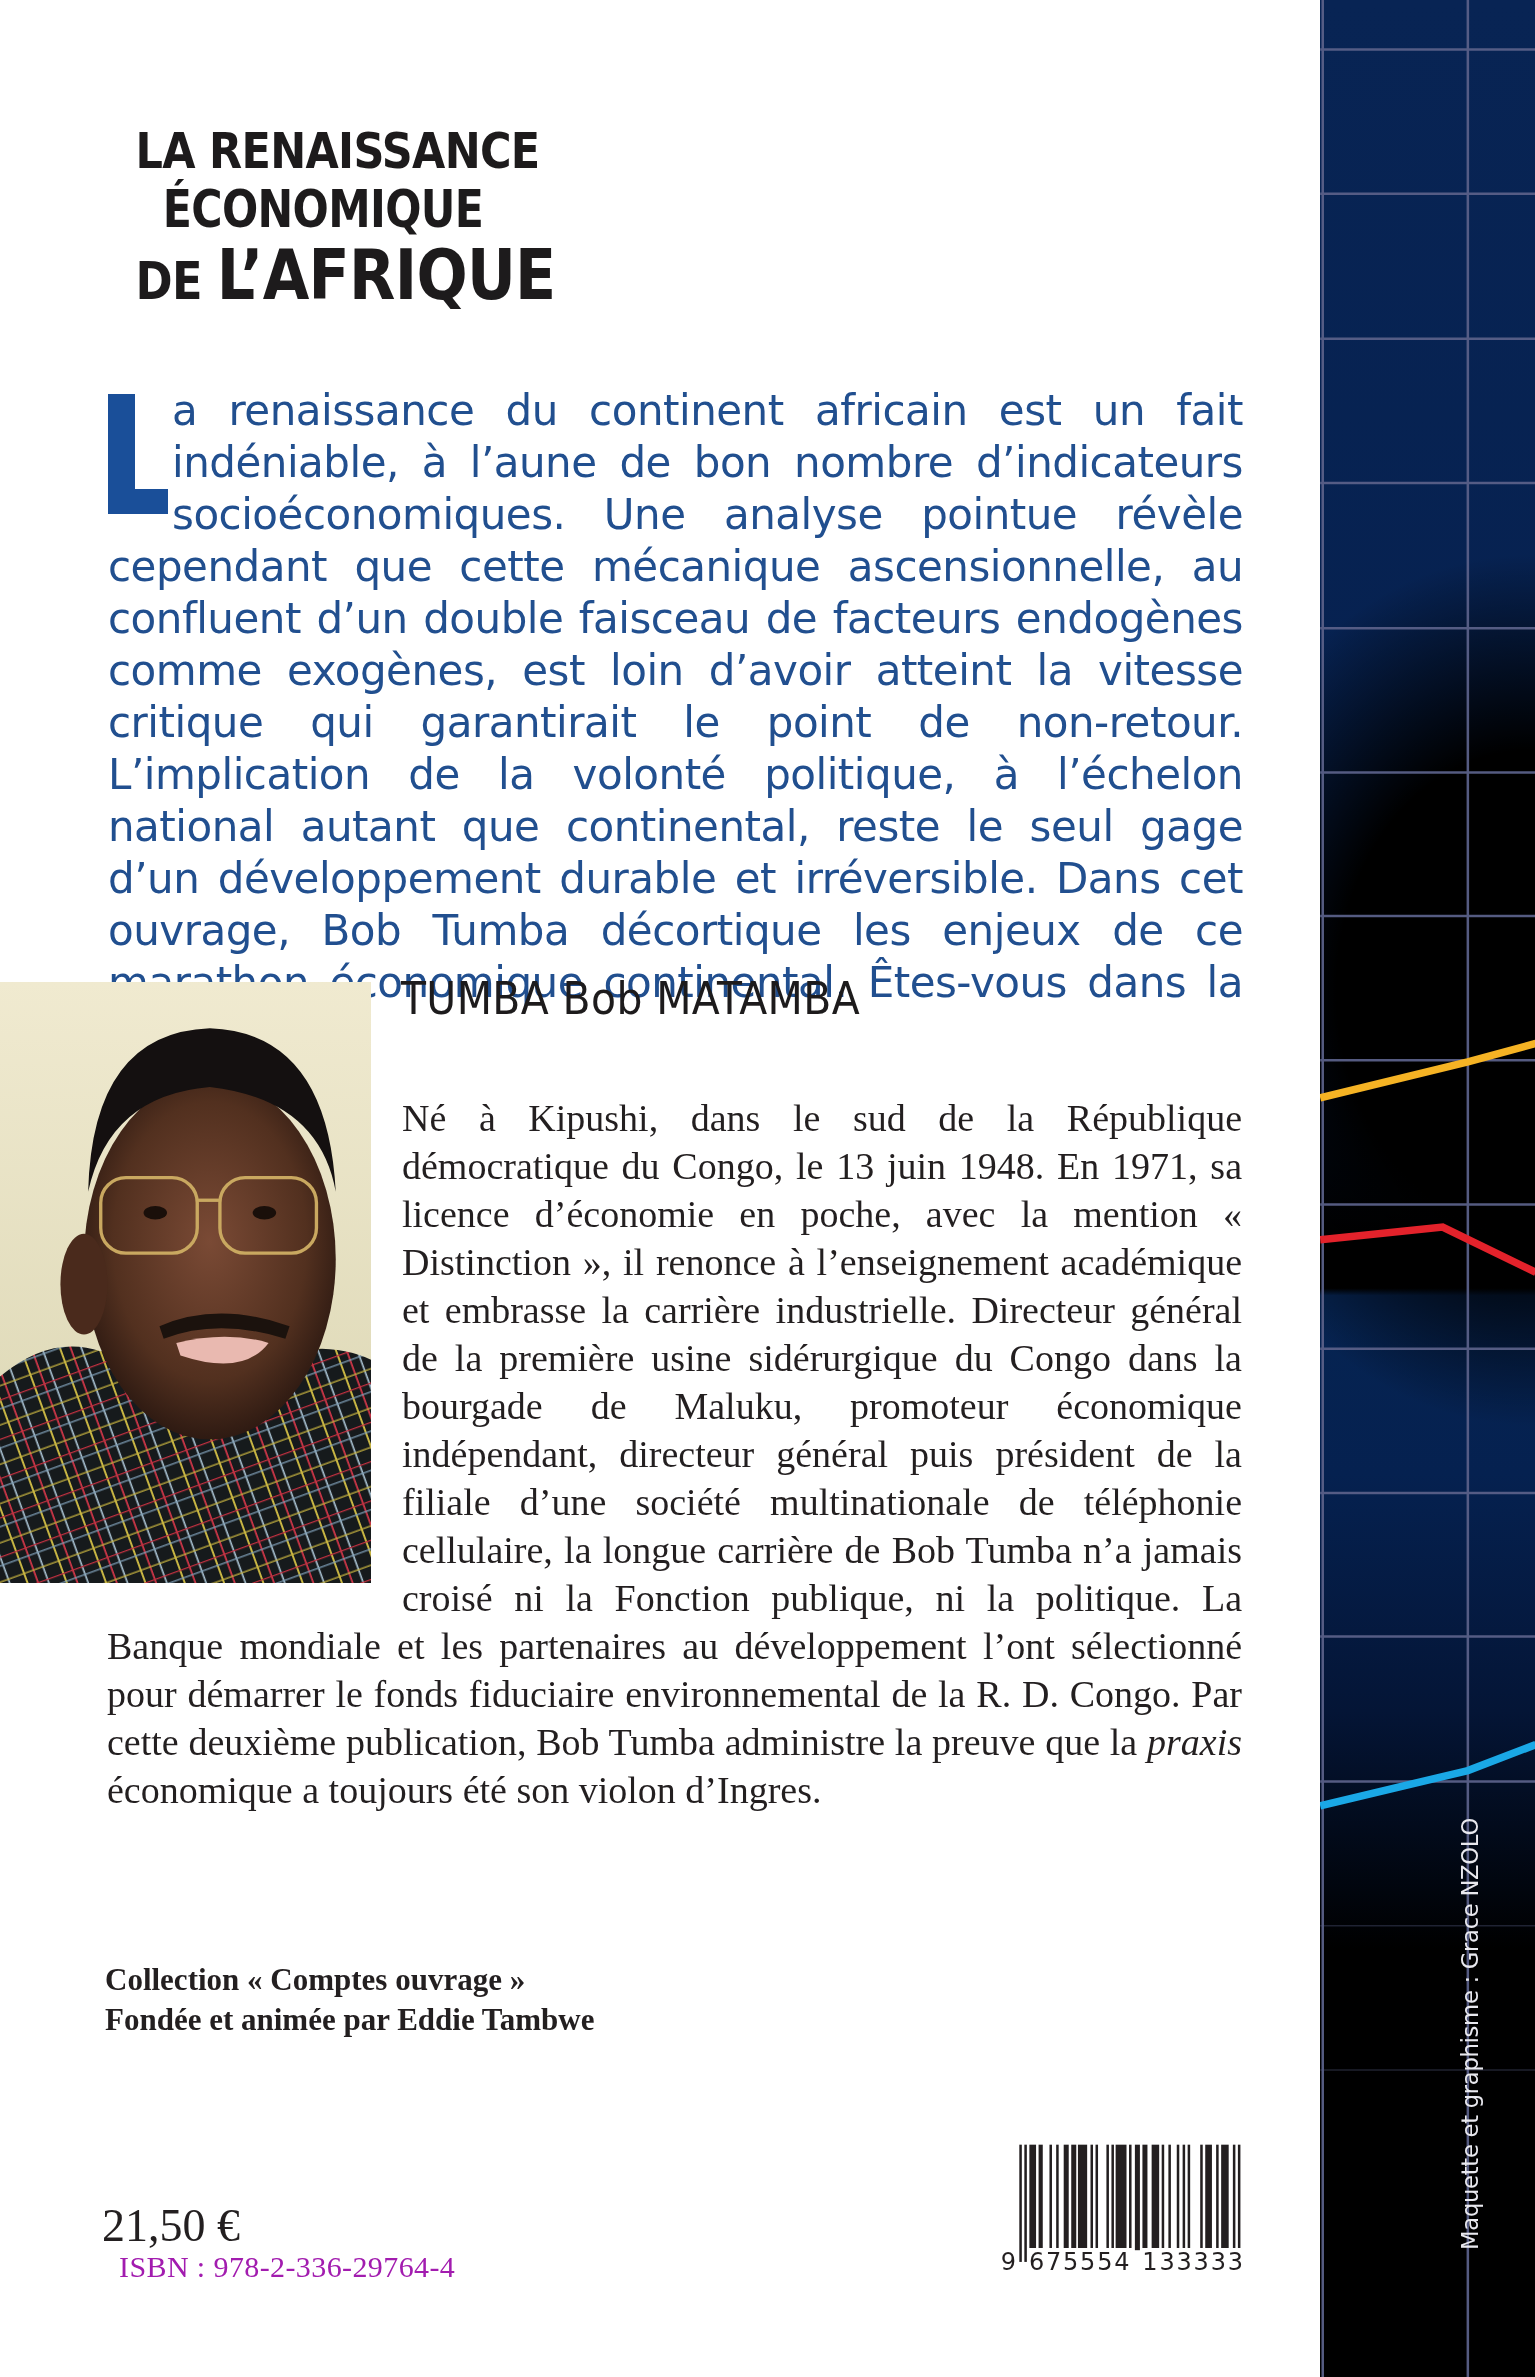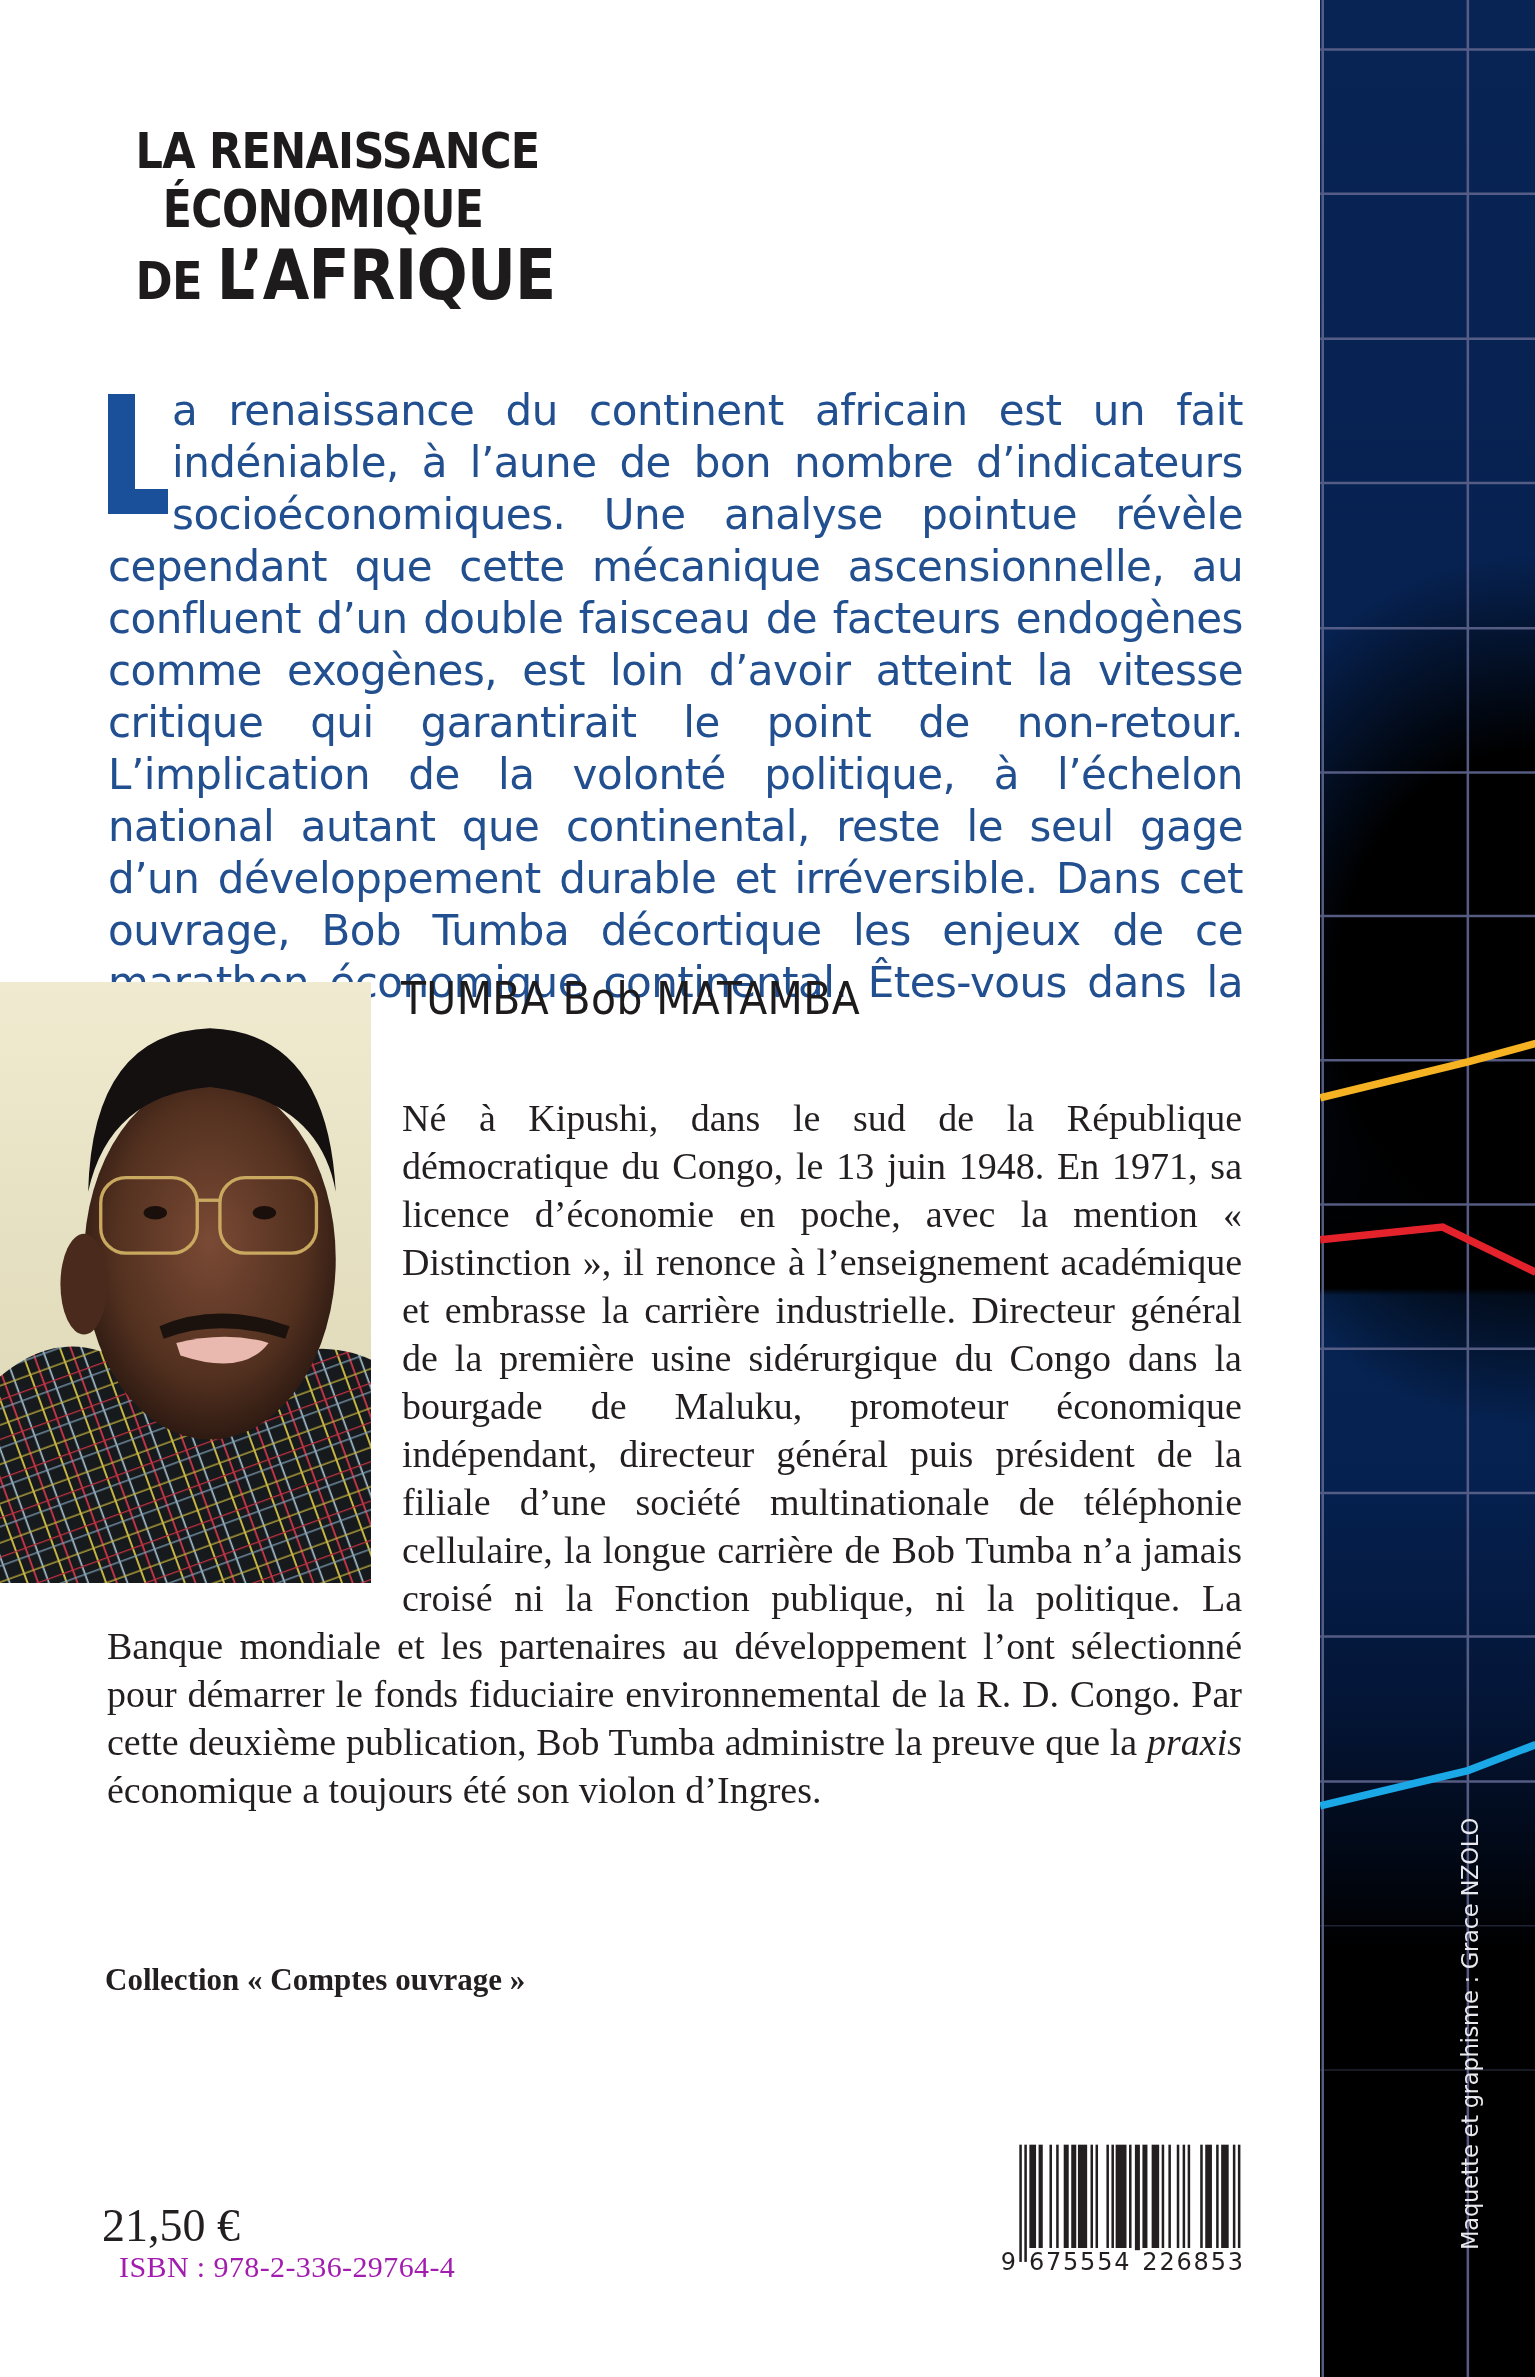--- a/index.html
+++ b/index.html
@@ -146,20 +146,21 @@
 
 <div class="abs author-name">TUMBA Bob MATAMBA</div>
 
 <div class="abs bio">
   <div class="float-spacer"></div>
   <span>Né à Kipushi, dans le sud de la République démocratique du Congo, le 13 juin 1948. En 1971, sa licence d’économie en poche, avec la mention « Distinction », il renonce à l’enseignement académique et embrasse la carrière industrielle. Directeur général de la première usine sidérurgique du Congo dans la bourgade de Maluku, promoteur économique indépendant, directeur général puis président de la filiale d’une société multinationale de téléphonie cellulaire, la longue carrière de Bob Tumba n’a jamais croisé ni la Fonction publique, ni la politique. La Banque mondiale et les partenaires au développement l’ont sélectionné pour démarrer le fonds fiduciaire environnemental de la R. D. Congo. Par cette deuxième publication, Bob Tumba administre la preuve que la </span><em>praxis</em><span> économique a toujours été son violon d’Ingres.</span>
 </div>
 
 <div class="abs collection">
   <div>Collection « Comptes ouvrage »</div>
+  <div>Fondée et animée par Eddie Tambwe</div>
 </div>
 
 <div class="abs price">21,50 €</div>
 <div class="abs isbn">ISBN : 978-2-336-29764-4</div>
 
 <div class="abs barcode">
   <svg width="252" height="134" viewBox="0 0 300 160">
     <g fill="#231f20">
 
       <rect x="25" y="2" width="3" height="140"></rect>
@@ -194,21 +195,21 @@
       <rect x="266" y="2" width="9" height="126"></rect>
 
       <rect x="280" y="2" width="3" height="140"></rect>
       <rect x="286" y="2" width="3" height="140"></rect>
     </g>
   </svg>
 </div>
 <div class="abs barcode-digits">
   <span>9</span>
   <span>675554</span>
-  <span>226853</span>
+  <span>133333</span>
 </div>
 
 <div class="abs panel">
   <svg width="216" height="2377" viewBox="1573 0 257 2834">
     <g stroke="#5a6088" stroke-width="3" opacity="0.95">
       <line x1="1576" y1="0" x2="1576" y2="2834"></line>
       <line x1="1749" y1="0" x2="1749" y2="2834"></line>
       <line x1="1573" y1="59" x2="1830" y2="59"></line>
       <line x1="1573" y1="231" x2="1830" y2="231"></line>
       <line x1="1573" y1="404" x2="1830" y2="404"></line>

